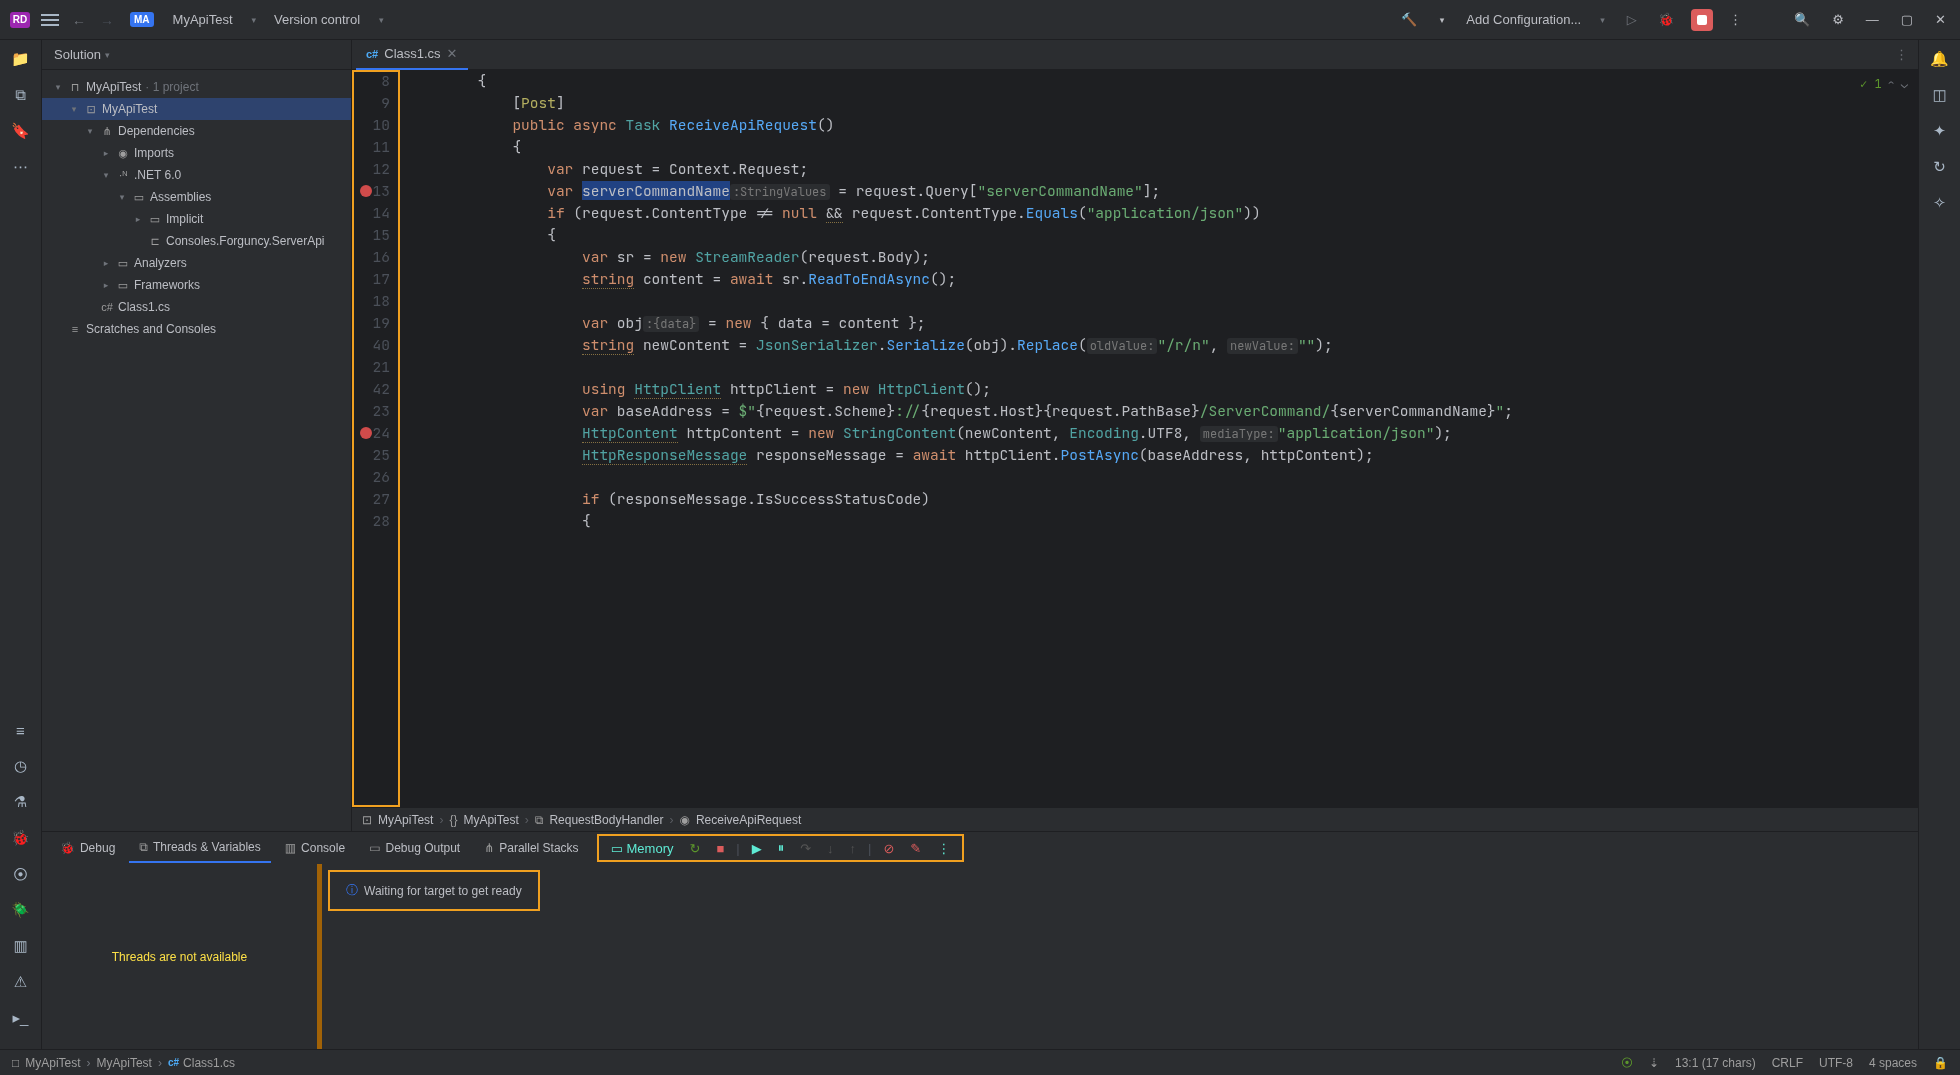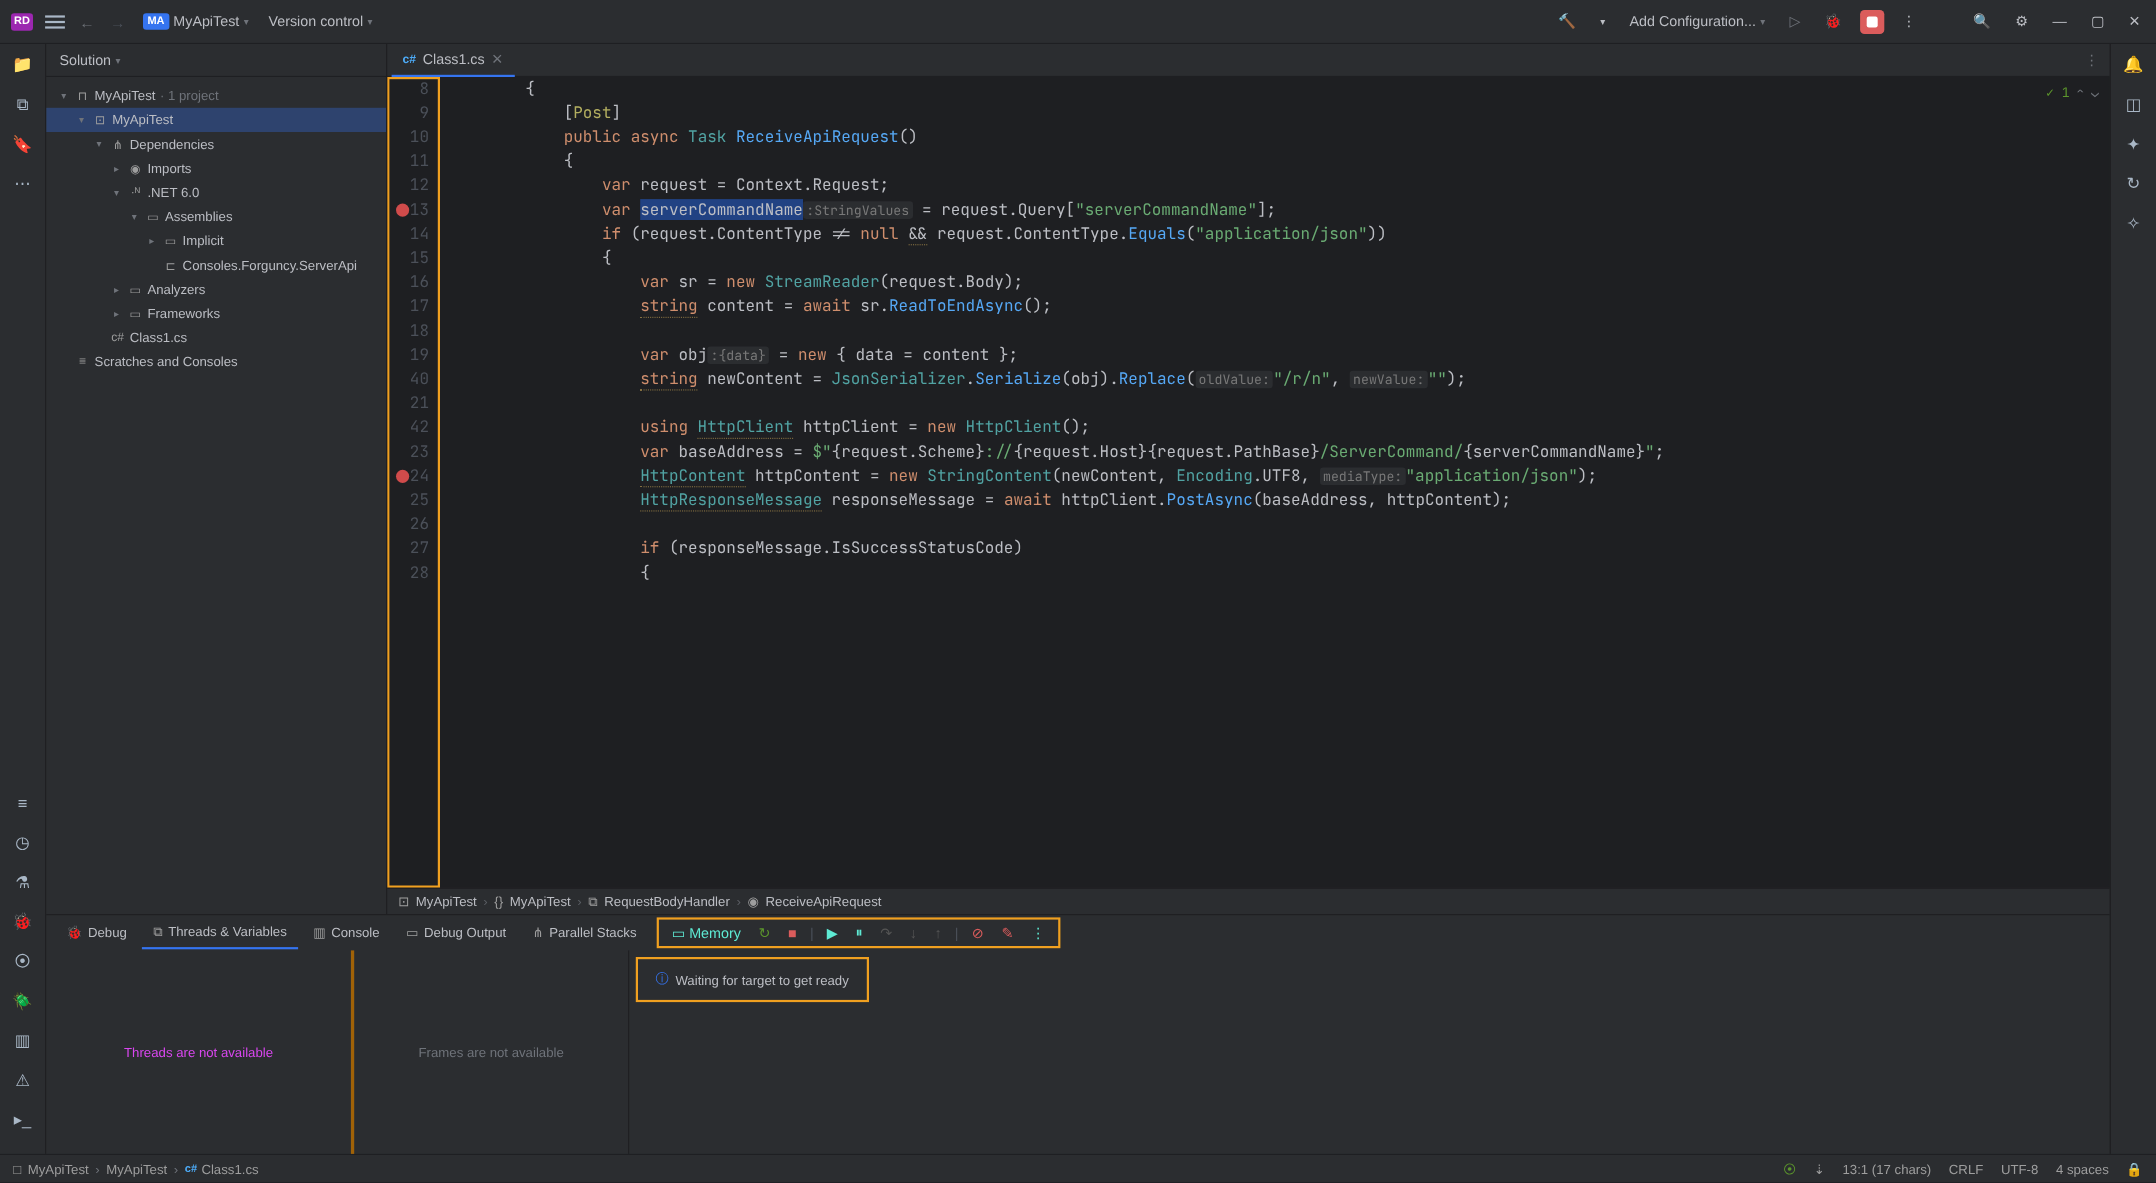--- a/index.html
+++ b/index.html
@@ -30,21 +30,21 @@
   font-size:10px; font-weight:bold; display:flex; align-items:center; justify-content:center;
 }
 .hamburger { width:18px; height:2px; background:#a9b7c6; position:relative; }
 .hamburger::before, .hamburger::after { content:""; position:absolute; width:18px; height:2px; background:#a9b7c6; }
 .hamburger::before { top:-5px; } .hamburger::after { top:5px; }
 .nav-arrow { color:#6f737a; font-size:14px; padding:0 4px; cursor:pointer; }
 .proj-badge {
   background:#3574f0; color:#fff; font-size:10px; font-weight:bold;
   padding:2px 4px; border-radius:3px;
 }
-.tb-item { display:flex; align-items:center; gap:4px; padding:0 6px; cursor:pointer; }
+.tb-item { display:flex; align-items:center; gap:19px; padding:0 6px; cursor:pointer; }
 .chev { color:#6f737a; font-size:9px; }
 .titlebar .right { margin-left:auto; display:flex; align-items:center; gap:10px; }
 .tb-btn { padding:0 6px; cursor:pointer; color:#bcbec4; }
 .stop-btn {
   background:#db5c5c; width:22px; height:22px; border-radius:4px;
   display:flex; align-items:center; justify-content:center;
 }
 .stop-sq { width:10px; height:10px; background:#fff; border-radius:2px; }
 
 .main-layout {
@@ -164,21 +164,21 @@
   border:2px solid #f0a020; margin-left:4px;
   height:28px;
 }
 .dt-btn { padding:0 4px; cursor:pointer; color:#5eead4; font-size:13px; }
 .dt-btn.red { color:#db5c5c; }
 .dt-btn.green { color:#5c962c; }
 
 .debug-body { flex:1; display:flex; }
 .dbody-pane {
   flex:0 0 280px; display:flex; align-items:center; justify-content:center;
-  border-right:3px solid #a16207; color:#d946ef; font-size:12px;
+  border-right:5px solid #a16207; color:#fde047; font-size:12px;
 }
 .dbody-pane2 { flex:0 0 250px; display:flex; align-items:center; justify-content:center; color:#6f737a; font-size:12px; border-right:1px solid #1e1f22;}
 .wait-box {
   border:2px solid #f0a020; padding:10px 16px;
   color:#bcbec4; display:flex; align-items:center; gap:6px;
   font-size:12px;
 }
 .info-icon { color:#3574f0; }
 
 .statusbar {
@@ -420,23 +420,20 @@
           <span style="color:#4b5059">|</span>
           <span class="dt-btn red">⊘</span>
           <span class="dt-btn red">✎</span>
           <span class="dt-btn">⋮</span>
         </div>
       </div>
       <div class="debug-body">
         <div class="dbody-pane">
           <span>Threads are not available</span>
         </div>
-        <div class="dbody-pane2">
-          <span>Frames are not available</span>
-        </div>
         <div style="flex:1; display:flex; align-items:flex-start; padding:6px;">
           <div class="wait-box">
             <span class="info-icon">ⓘ</span>
             <span>Waiting for target to get ready</span>
           </div>
         </div>
       </div>
     </div>
   </div>
 

